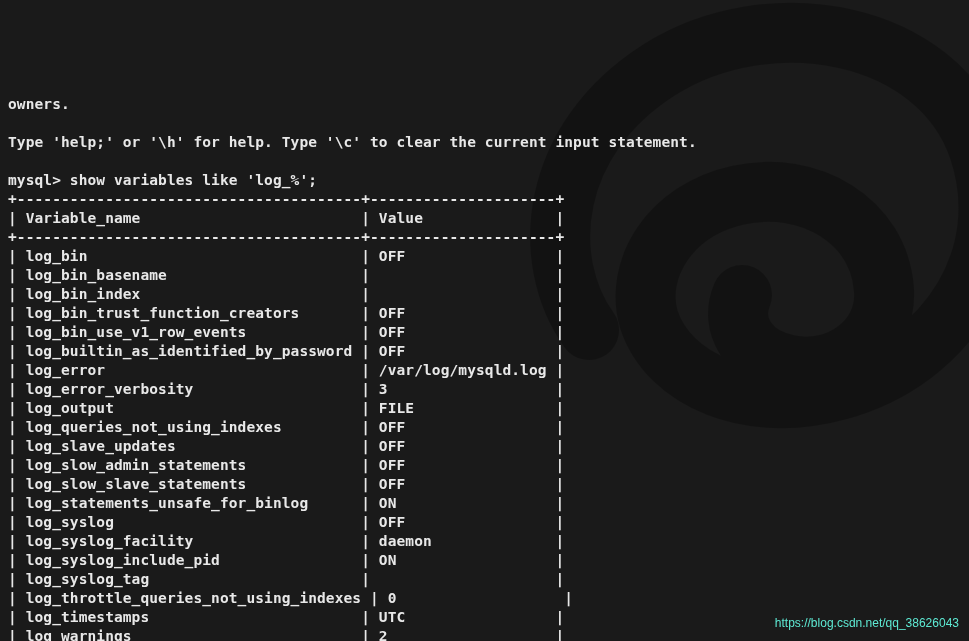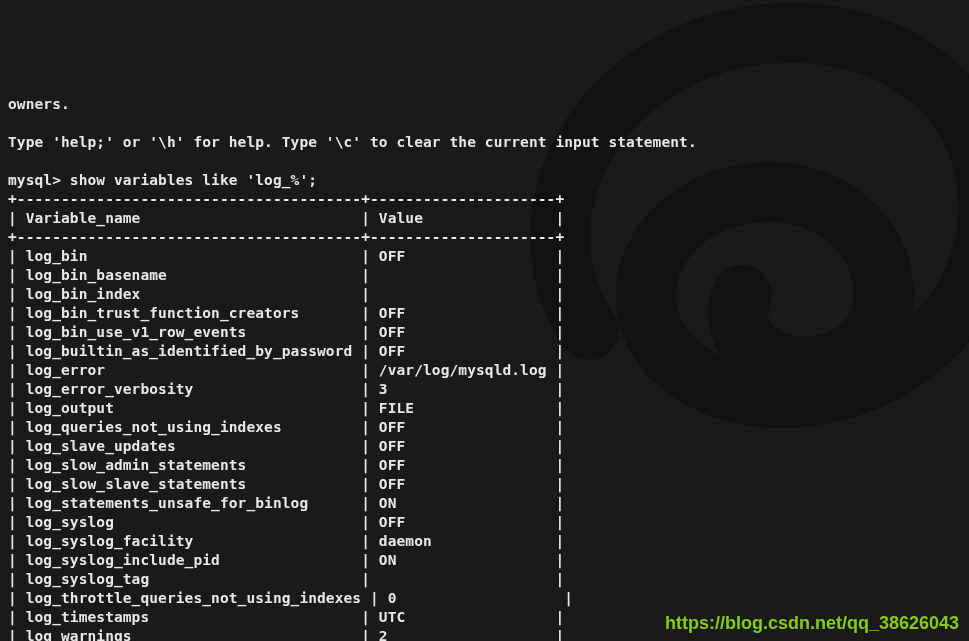--- a/index.html
+++ b/index.html
@@ -35,24 +35,24 @@
   }
   .content {
     position: relative;
     z-index: 1;
   }
   .line { height: 19px; }
   .watermark {
     position: absolute;
     right: 10px;
     bottom: 8px;
-    color: #84cc16;
+    color: #5eead4;
     font-family: Arial, sans-serif;
-    font-size: 18px;
-    font-weight: 700;
+    font-size: 12px;
+    font-weight: 400;
     letter-spacing: 0;
     z-index: 2;
   }
 </style>
 </head>
 <body>
 
 <div class="terminal">
 
   <svg class="bg-swirl" viewBox="0 0 520 520">

